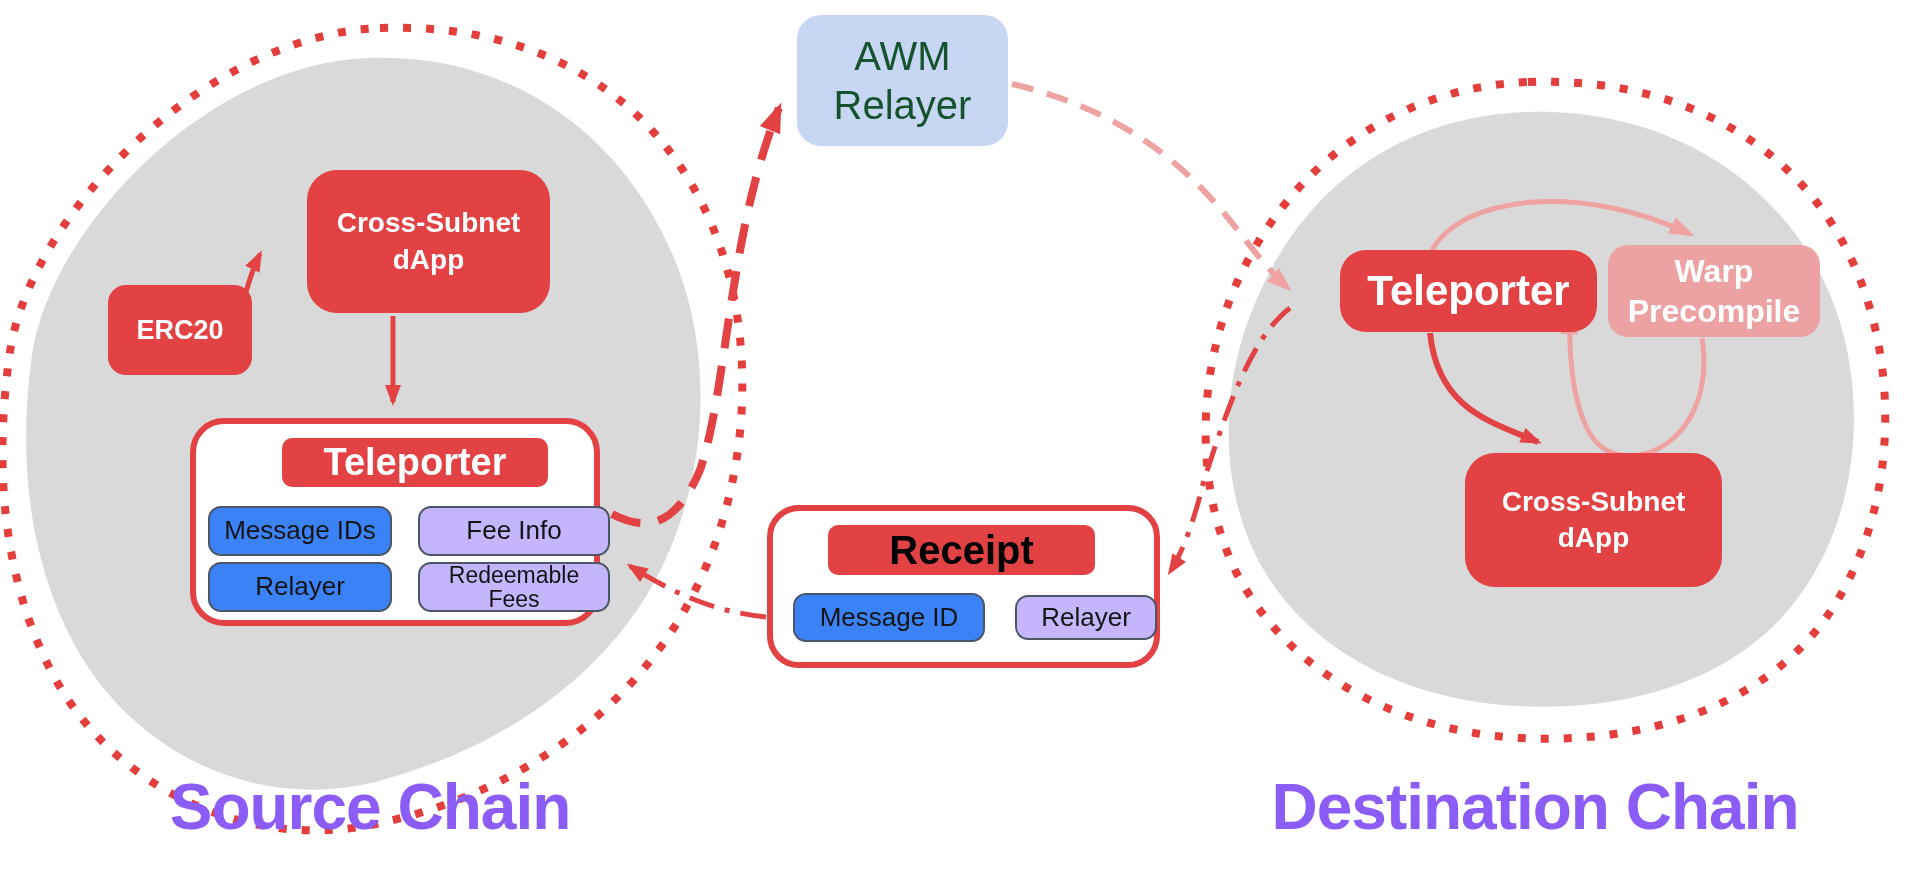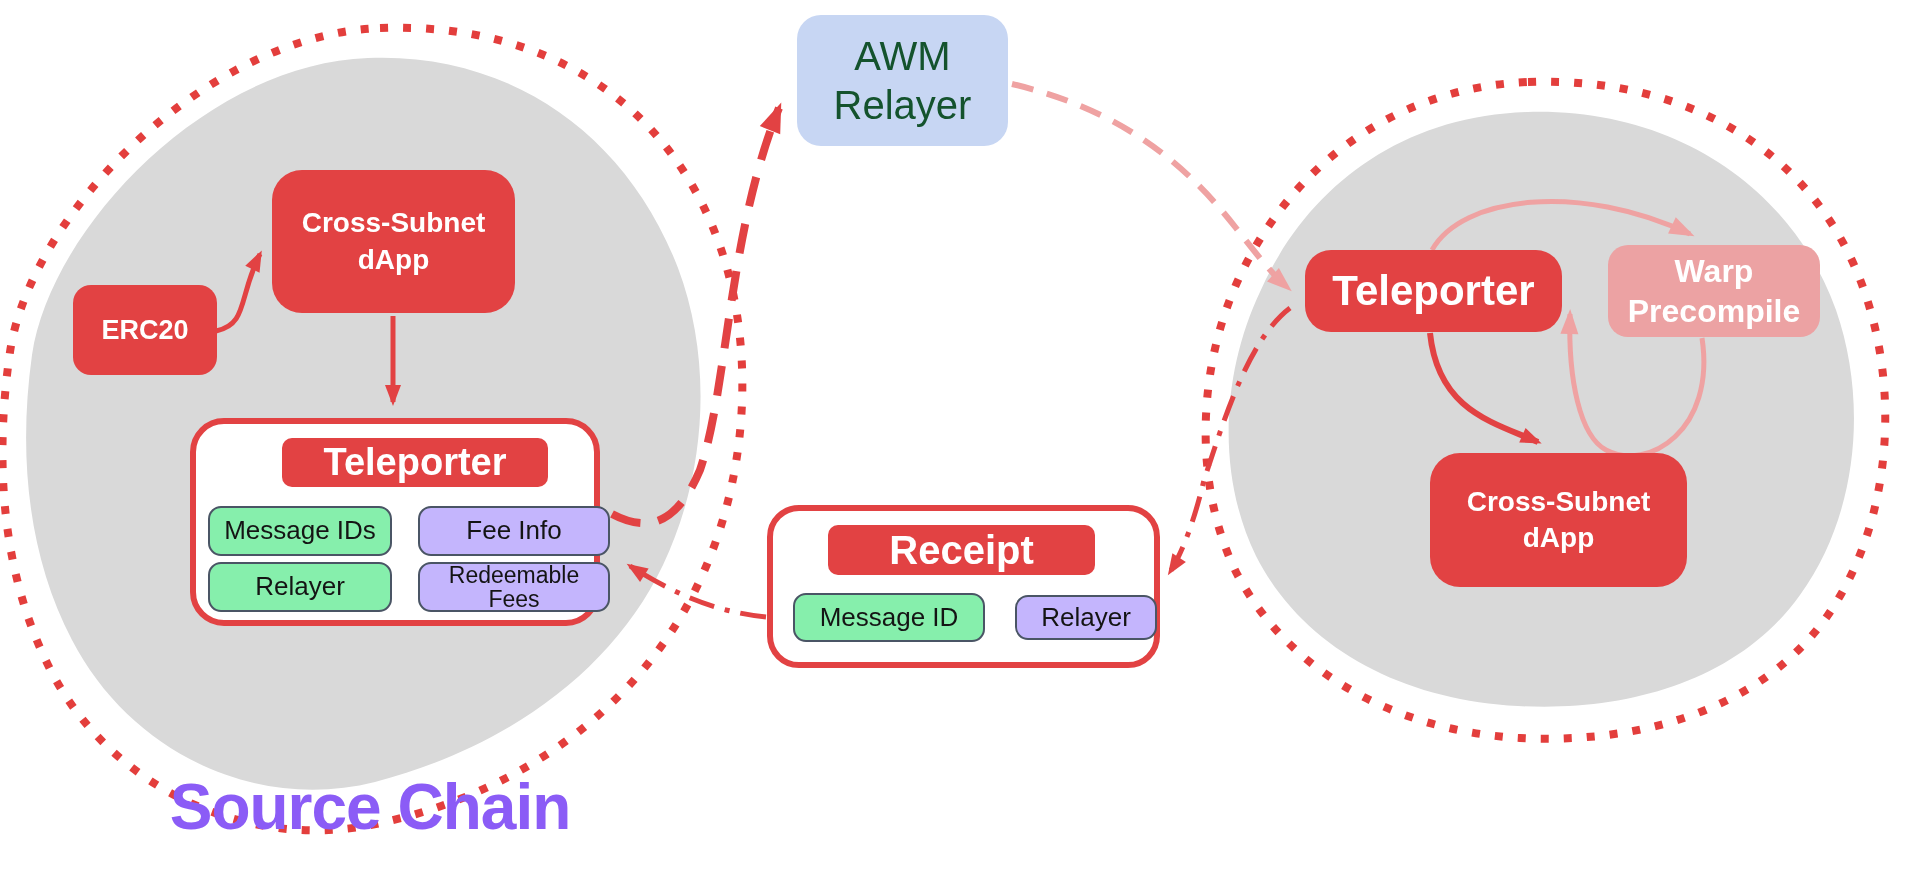--- a/index.html
+++ b/index.html
@@ -6,48 +6,48 @@
   .stage{
     position:relative;width:1920px;height:892px;background:#ffffff;overflow:hidden;
     font-family:"Liberation Sans","DejaVu Sans",sans-serif;
   }
   .stage svg.layer{position:absolute;left:0;top:0;width:1920px;height:892px;}
 
   .node{position:absolute;display:flex;align-items:center;justify-content:center;
         text-align:center;box-sizing:border-box;}
 
   
-  .red-node{background:#E24243;color:#ffffff;font-weight:bold;}
+  .red-node{background:#E24243;color:#ffffff;font-weight:bold;margin-left:35px;}
 
   .awm{left:797px;top:15px;width:211px;height:131px;background:#C7D6F3;color:#14532d;
        border-radius:24px;font-size:40px;font-weight:400;line-height:1.22;padding:0 28px;}
 
   .erc20{left:73px;top:285px;width:144px;height:90px;border-radius:18px;font-size:27px;}
   .src-dapp{left:272px;top:170px;width:243px;height:143px;border-radius:30px;
             font-size:28px;line-height:1.3;padding:0 24px;}
 
   .src-teleporter{left:190px;top:418px;width:410px;height:208px;background:#ffffff;
                   border:6px solid #E24243;border-radius:34px;}
   .src-tele-banner{left:282px;top:438px;width:266px;height:49px;background:#E24243;
                    border-radius:10px;color:#fff;font-weight:bold;font-size:38px;}
 
   .chip{position:absolute;display:flex;align-items:center;justify-content:center;
         text-align:center;box-sizing:border-box;border:2.5px solid #4A5565;
         border-radius:13px;color:#141414;font-size:26px;line-height:1.05;}
-  .chip.gray{background:#86efac;}
+  .chip.gray{background:#3b82f6;}
   .chip.white{background:#c4b5fd;margin-left:20px;}
   .chip-msgids{left:208px;top:506px;width:184px;height:50px;}
   .chip-feeinfo{left:398px;top:506px;width:192px;height:50px;}
   .chip-relayer{left:208px;top:562px;width:184px;height:50px;}
   .chip-redeem{left:398px;top:562px;width:192px;height:50px;font-size:23px;padding:0 8px;}
 
   .receipt{left:767px;top:505px;width:393px;height:163px;background:#ffffff;
            border:6px solid #E24243;border-radius:32px;}
   .receipt-banner{left:828px;top:525px;width:267px;height:50px;background:#E24243;
-                  border-radius:10px;color:#ffffff;font-weight:bold;font-size:40px;}
+                  border-radius:10px;color:#000000;font-weight:bold;font-size:40px;}
   .chip-r-msgid{left:793px;top:593px;width:192px;height:49px;}
   .chip-r-relayer{left:995px;top:595px;width:142px;height:45px;}
 
   .dest-teleporter{left:1305px;top:250px;width:257px;height:82px;border-radius:26px;font-size:42px;}
   .warp{left:1608px;top:245px;width:212px;height:92px;background:#ECA2A3;color:#ffffff;
         font-weight:bold;border-radius:20px;font-size:32px;line-height:1.25;padding:0 14px;}
   .dest-dapp{left:1430px;top:453px;width:257px;height:134px;border-radius:30px;
              font-size:28px;line-height:1.3;padding:0 24px;}
 
   .chain-label{position:absolute;color:#8b5cf6;font-size:64px;font-weight:bold;
@@ -110,14 +110,15 @@
   <div class="node receipt"></div>
   <div class="node receipt-banner">Receipt</div>
   <div class="chip gray chip-r-msgid">Message ID</div>
   <div class="chip white chip-r-relayer">Relayer</div>
 
   <div class="node red-node dest-teleporter">Teleporter</div>
   <div class="node warp">Warp Precompile</div>
   <div class="node red-node dest-dapp">Cross-Subnet dApp</div>
 
   <div class="chain-label src-label">Source Chain</div>
+  <div class="chain-label dest-label">Destination Chain</div>
 
 </div>
 
 </body></html>

